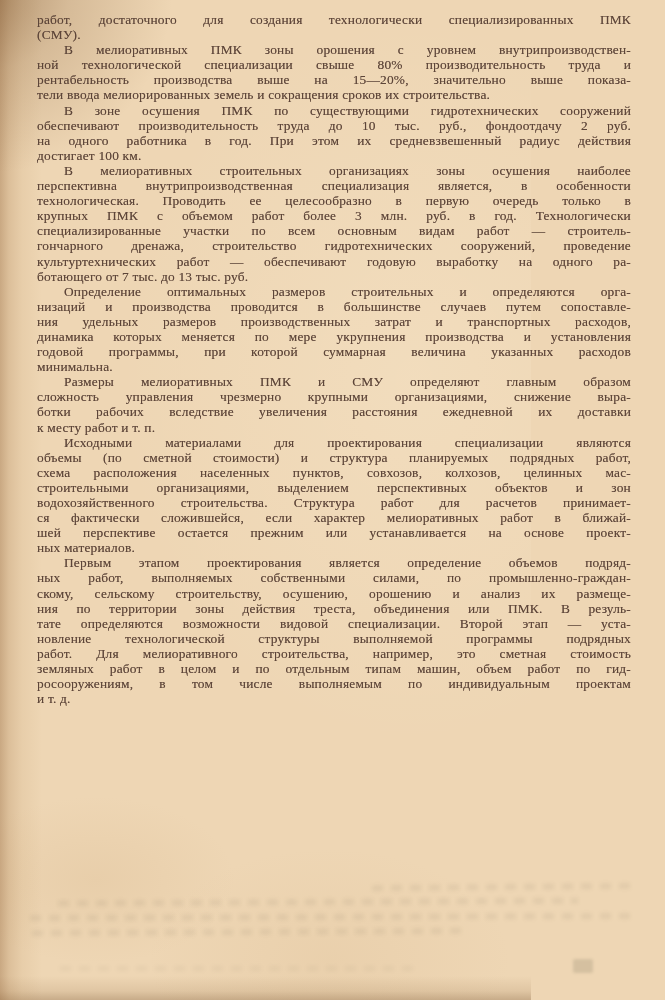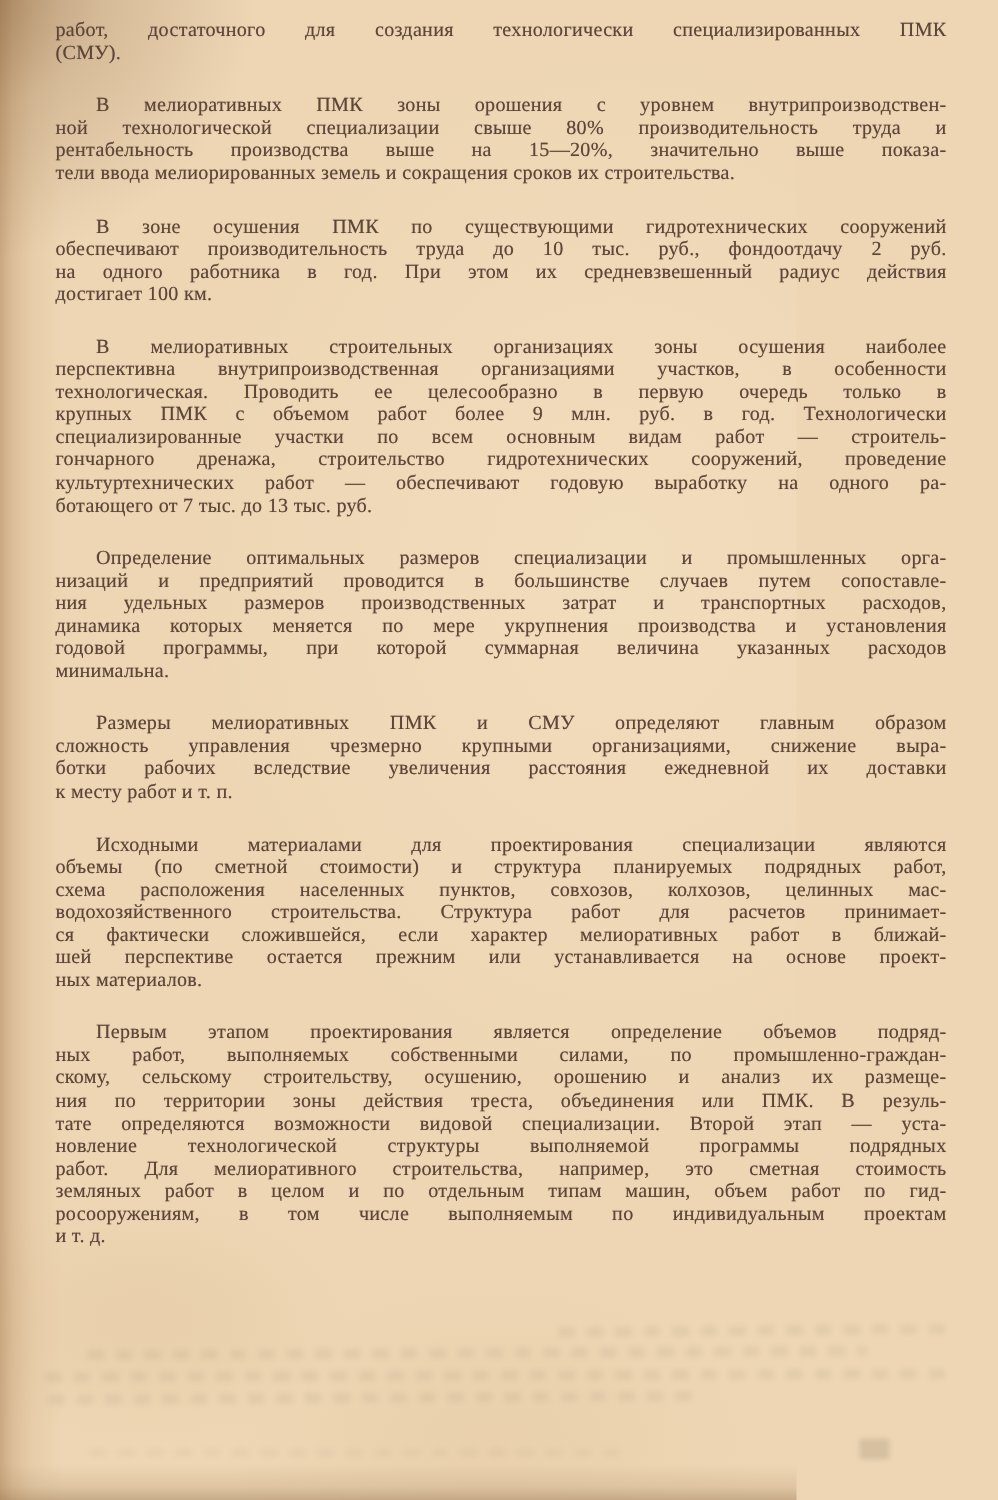--- a/index.html
+++ b/index.html
@@ -31,21 +31,21 @@
     font-family: "Liberation Serif", "DejaVu Serif", serif;
     font-size: 13.4px;
     line-height: 15.1px;
     letter-spacing: 0.2px;
     color: #5d4539;
     text-shadow: 0 0 0.5px rgba(93,69,57,0.55);
   }
   .para { margin: 0; padding: 0; }
   .line { text-align: justify; text-align-last: justify; }
   .line.last { text-align-last: left; }
-  .para.indent .line.first { text-indent: 27px; margin-top: 20px; }
+  .para.indent .line.first { text-indent: 27px; }
   
   .ghost {
     position: absolute;
     filter: blur(2px);
     opacity: 0.45;
     background: repeating-linear-gradient(90deg,
       rgba(112,102,80,0.22) 0 11px, rgba(112,102,80,0.0) 11px 19px);
   }
   .g1 { left: 372px; top: 884px; width: 258px; height: 6px; transform: rotate(-0.5deg); }
   .g2 { left: 58px;  top: 899px; width: 520px; height: 6px; transform: rotate(-0.3deg); }
@@ -78,46 +78,47 @@
         <div class="line last">тели ввода мелиорированных земель и сокращения сроков их строительства.</div>
       </div>
     <div class="para indent">
         <div class="line first">В зоне осушения ПМК по существующими гидротехнических сооружений</div>
         <div class="line">обеспечивают производительность труда до 10 тыс. руб., фондоотдачу 2 руб.</div>
         <div class="line">на одного работника в год. При этом их средневзвешенный радиус действия</div>
         <div class="line last">достигает 100 км.</div>
       </div>
     <div class="para indent">
         <div class="line first">В мелиоративных строительных организациях зоны осушения наиболее</div>
-        <div class="line">перспективна внутрипроизводственная организациями участков, в особенности</div>
+        <div class="line">перспективна внутрипроизводственная специализация является, в особенности</div>
         <div class="line">технологическая. Проводить ее целесообразно в первую очередь только в</div>
-        <div class="line">крупных ПМК с объемом работ более 9 млн. руб. в год. Технологически</div>
+        <div class="line">крупных ПМК с объемом работ более 3 млн. руб. в год. Технологически</div>
         <div class="line">специализированные участки по всем основным видам работ — строитель-</div>
         <div class="line">гончарного дренажа, строительство гидротехнических сооружений, проведение</div>
         <div class="line">культуртехнических работ — обеспечивают годовую выработку на одного ра-</div>
         <div class="line last">ботающего от 7 тыс. до 13 тыс. руб.</div>
       </div>
     <div class="para indent">
-        <div class="line first">Определение оптимальных размеров специализации и промышленных орга-</div>
-        <div class="line">низаций и предприятий проводится в большинстве случаев путем сопоставле-</div>
+        <div class="line first">Определение оптимальных размеров строительных и определяются орга-</div>
+        <div class="line">низаций и производства проводится в большинстве случаев путем сопоставле-</div>
         <div class="line">ния удельных размеров производственных затрат и транспортных расходов,</div>
         <div class="line">динамика которых меняется по мере укрупнения производства и установления</div>
         <div class="line">годовой программы, при которой суммарная величина указанных расходов</div>
         <div class="line last">минимальна.</div>
       </div>
     <div class="para indent">
         <div class="line first">Размеры мелиоративных ПМК и СМУ определяют главным образом</div>
         <div class="line">сложность управления чрезмерно крупными организациями, снижение выра-</div>
         <div class="line">ботки рабочих вследствие увеличения расстояния ежедневной их доставки</div>
         <div class="line last">к месту работ и т. п.</div>
       </div>
     <div class="para indent">
         <div class="line first">Исходными материалами для проектирования специализации являются</div>
         <div class="line">объемы (по сметной стоимости) и структура планируемых подрядных работ,</div>
         <div class="line">схема расположения населенных пунктов, совхозов, колхозов, целинных мас-</div>
+        <div class="line">строительными организациями, выделением перспективных объектов и зон</div>
         <div class="line">водохозяйственного строительства. Структура работ для расчетов принимает-</div>
         <div class="line">ся фактически сложившейся, если характер мелиоративных работ в ближай-</div>
         <div class="line">шей перспективе остается прежним или устанавливается на основе проект-</div>
         <div class="line last">ных материалов.</div>
       </div>
     <div class="para indent">
         <div class="line first">Первым этапом проектирования является определение объемов подряд-</div>
         <div class="line">ных работ, выполняемых собственными силами, по промышленно-граждан-</div>
         <div class="line">скому, сельскому строительству, осушению, орошению и анализ их размеще-</div>
         <div class="line">ния по территории зоны действия треста, объединения или ПМК. В резуль-</div>

